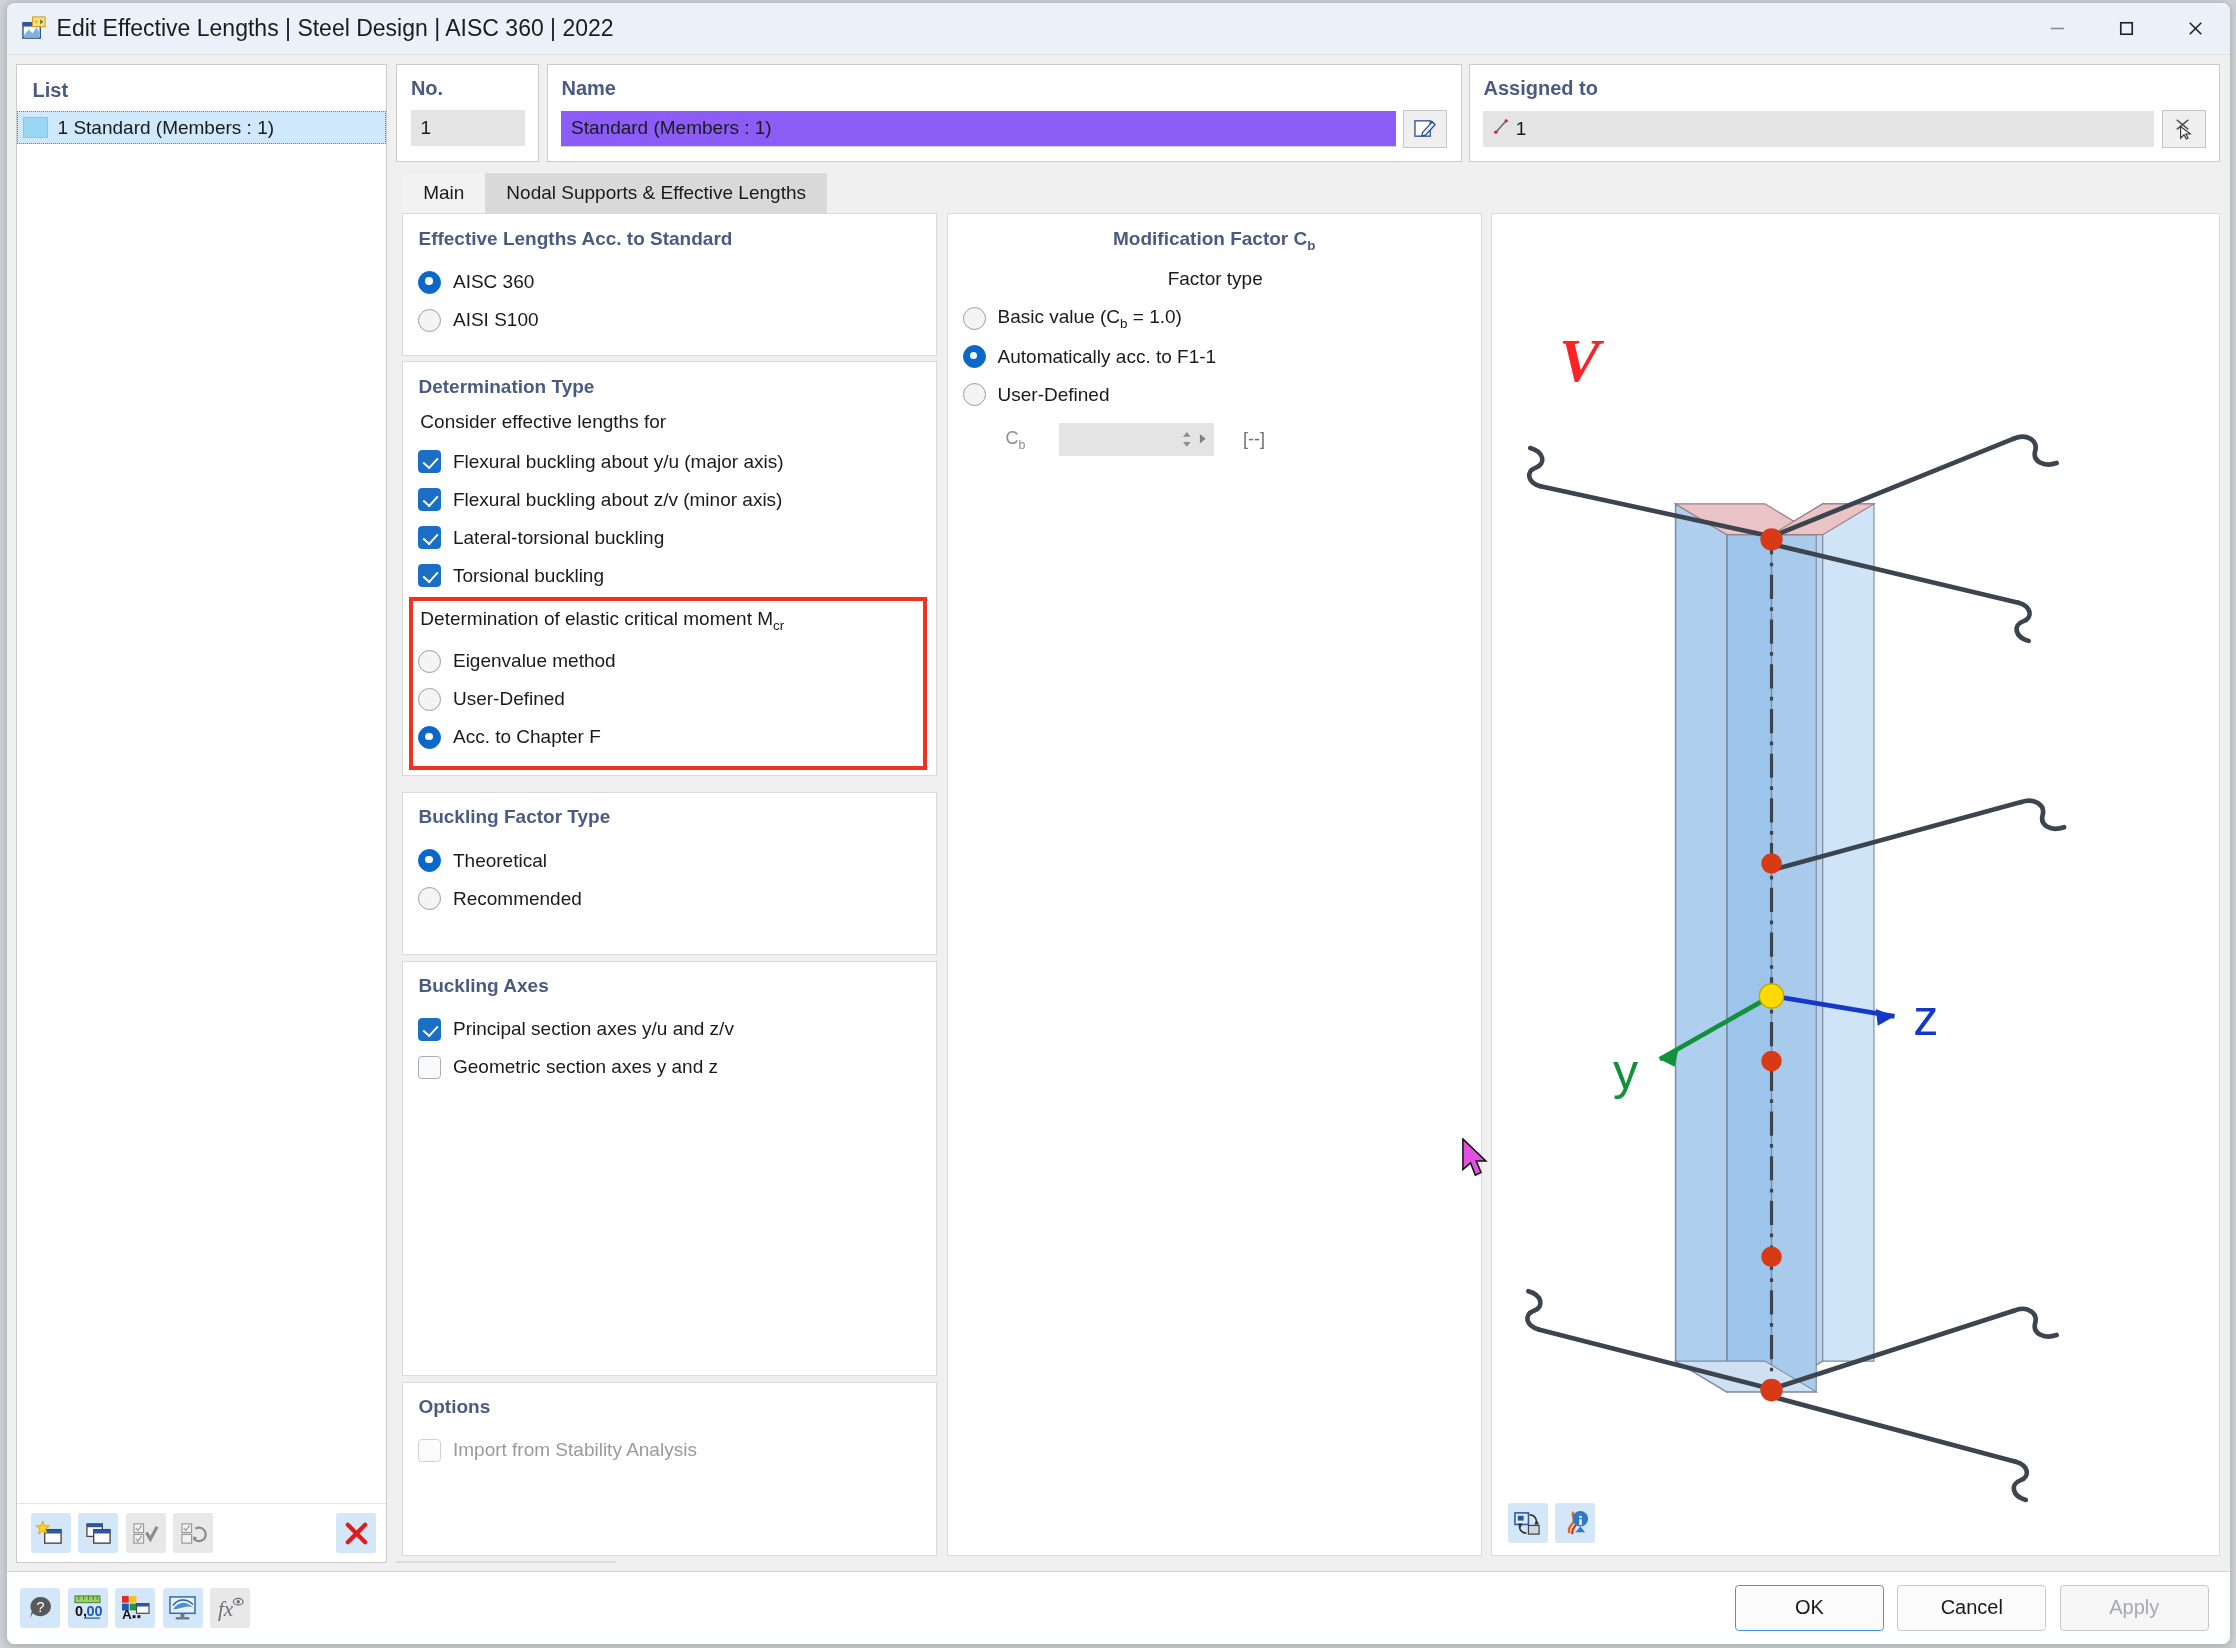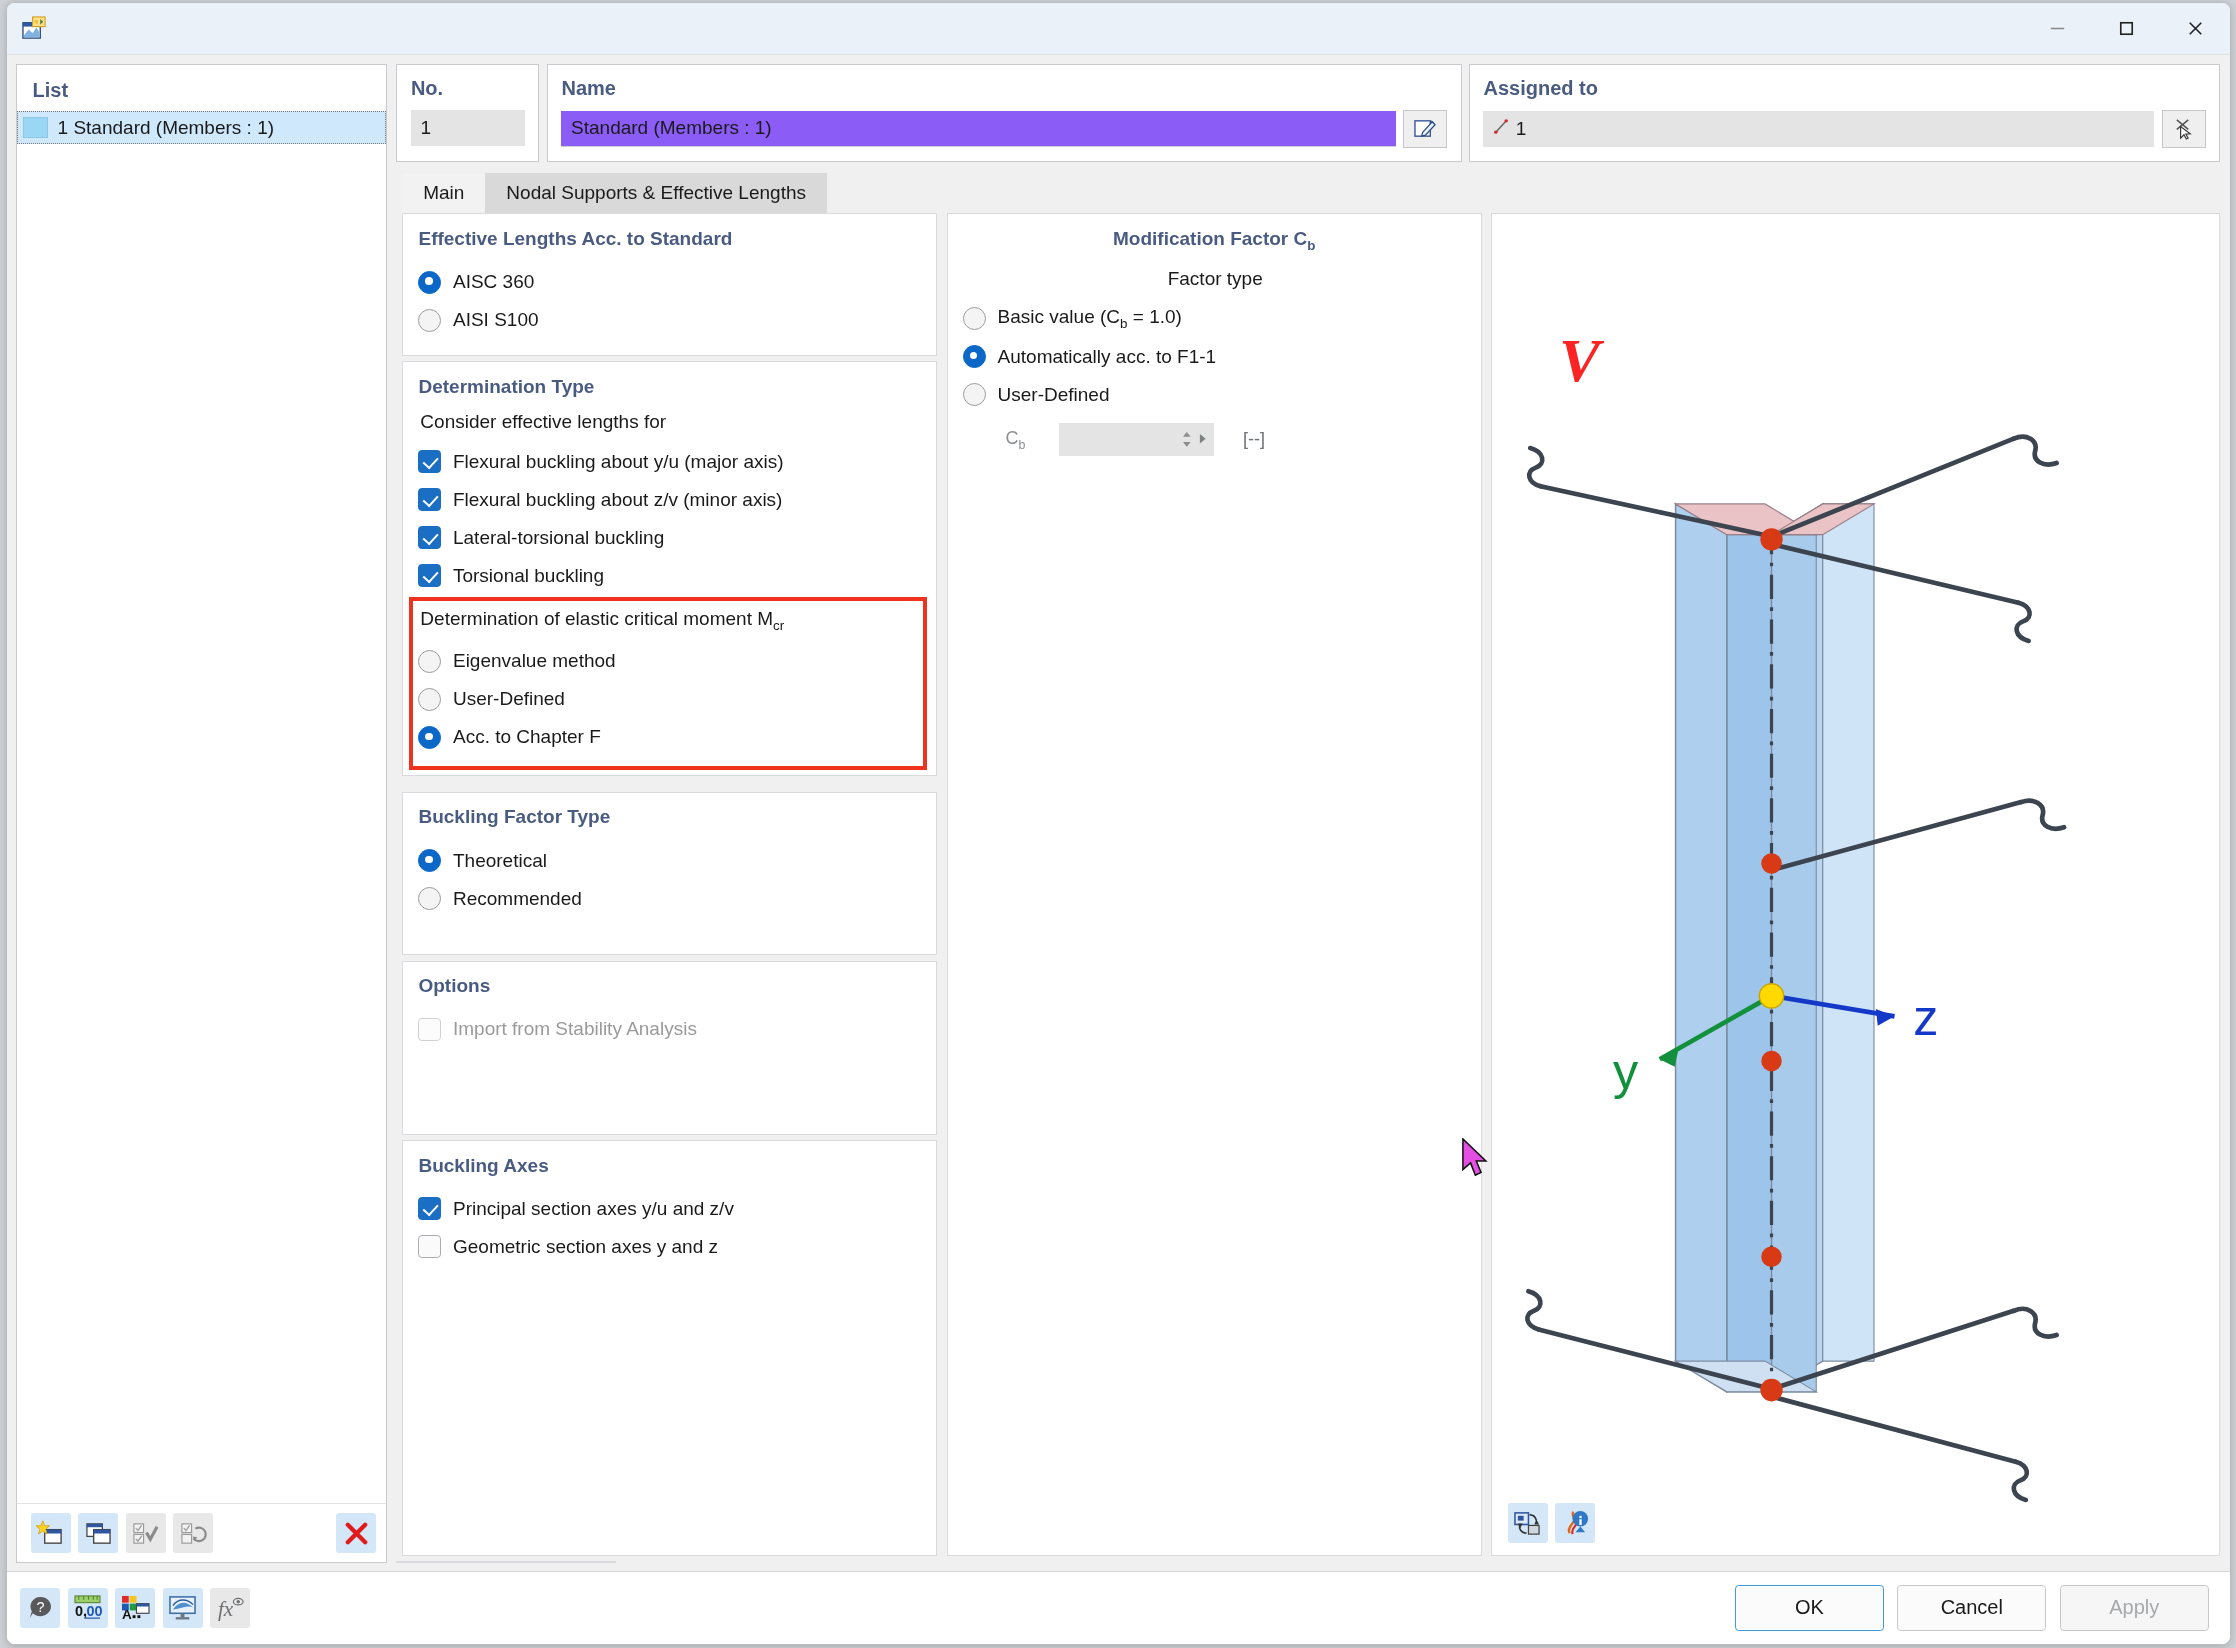--- a/index.html
+++ b/index.html
@@ -234,20 +234,21 @@
     <div class="title-icon">
       <svg width="25" height="25" viewBox="0 0 26 26">
         <rect x="1" y="7" width="18" height="16" fill="#fff" stroke="#2a4a80" stroke-width="1.4"></rect>
         <rect x="1" y="7" width="18" height="4" fill="#2f56a0"></rect>
         <path d="M2 20 L7 14 L11 18 L15 12 L18 17 L18 22 L2 22 Z" fill="#7fb2e0"></path>
         <rect x="11" y="1" width="13" height="10" fill="#ffe38a" stroke="#d6a01f" stroke-width="1.2"></rect>
         <circle cx="15" cy="6" r="2.2" fill="#f0c14b"></circle>
         <path d="M19 3 L22 6 L19 9 Z" fill="#3f7f3f"></path>
       </svg>
     </div>
+    <div class="title-text">Edit Effective Lengths | Steel Design | AISC 360 | 2022</div>
     <div class="win-ctrls">
       <div class="win-btn">
         <svg width="21" height="21" viewBox="0 0 22 22">
             <line x1="4" y1="11" x2="18" y2="11" stroke="#888" stroke-width="1.6"></line>
           </svg>
       </div>
       <div class="win-btn">
         <svg width="21" height="21" viewBox="0 0 22 22">
             <rect x="5" y="5" width="12" height="12" fill="none" stroke="#222" stroke-width="1.7"></rect>
           </svg>
@@ -430,37 +431,37 @@
               <span class="radio on"></span>
               <span class="opt-label">Theoretical</span>
             </div>
             <div class="opt">
               <span class="radio"></span>
               <span class="opt-label">Recommended</span>
             </div>
             <div style="height:21px;"></div>
           </div>
 
+          <div class="group grow">
+            <div class="group-title">Buckling Axes</div>
+            <div class="opt">
+              <span class="check on"></span>
+              <span class="opt-label">Principal section axes y/u and z/v</span>
+            </div>
+            <div class="opt">
+              <span class="check"></span>
+              <span class="opt-label">Geometric section axes y and z</span>
+            </div>
+          </div>
+
           <div class="group" style="height:174px;">
             <div class="group-title">Options</div>
             <div class="opt">
               <span class="check" style="opacity:.55;"></span>
               <span class="opt-label dim">Import from Stability Analysis</span>
-            </div>
-          </div>
-
-          <div class="group grow">
-            <div class="group-title">Buckling Axes</div>
-            <div class="opt">
-              <span class="check on"></span>
-              <span class="opt-label">Principal section axes y/u and z/v</span>
-            </div>
-            <div class="opt">
-              <span class="check"></span>
-              <span class="opt-label">Geometric section axes y and z</span>
             </div>
           </div>
         </div>
 
         <div class="col-mid">
           <div class="group grow" style="display:flex;flex-direction:column;">
             <div class="group-title">
               <span>Modification Factor C</span><sub style="font-size:13.4px;">b</sub>
             </div>
             <div class="sub-label">Factor type</div>

